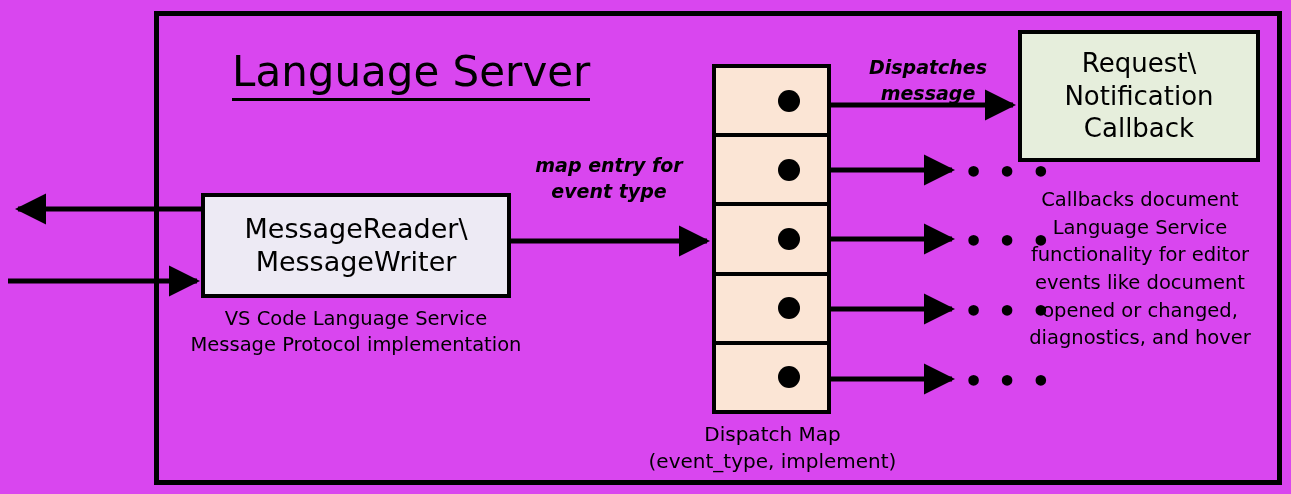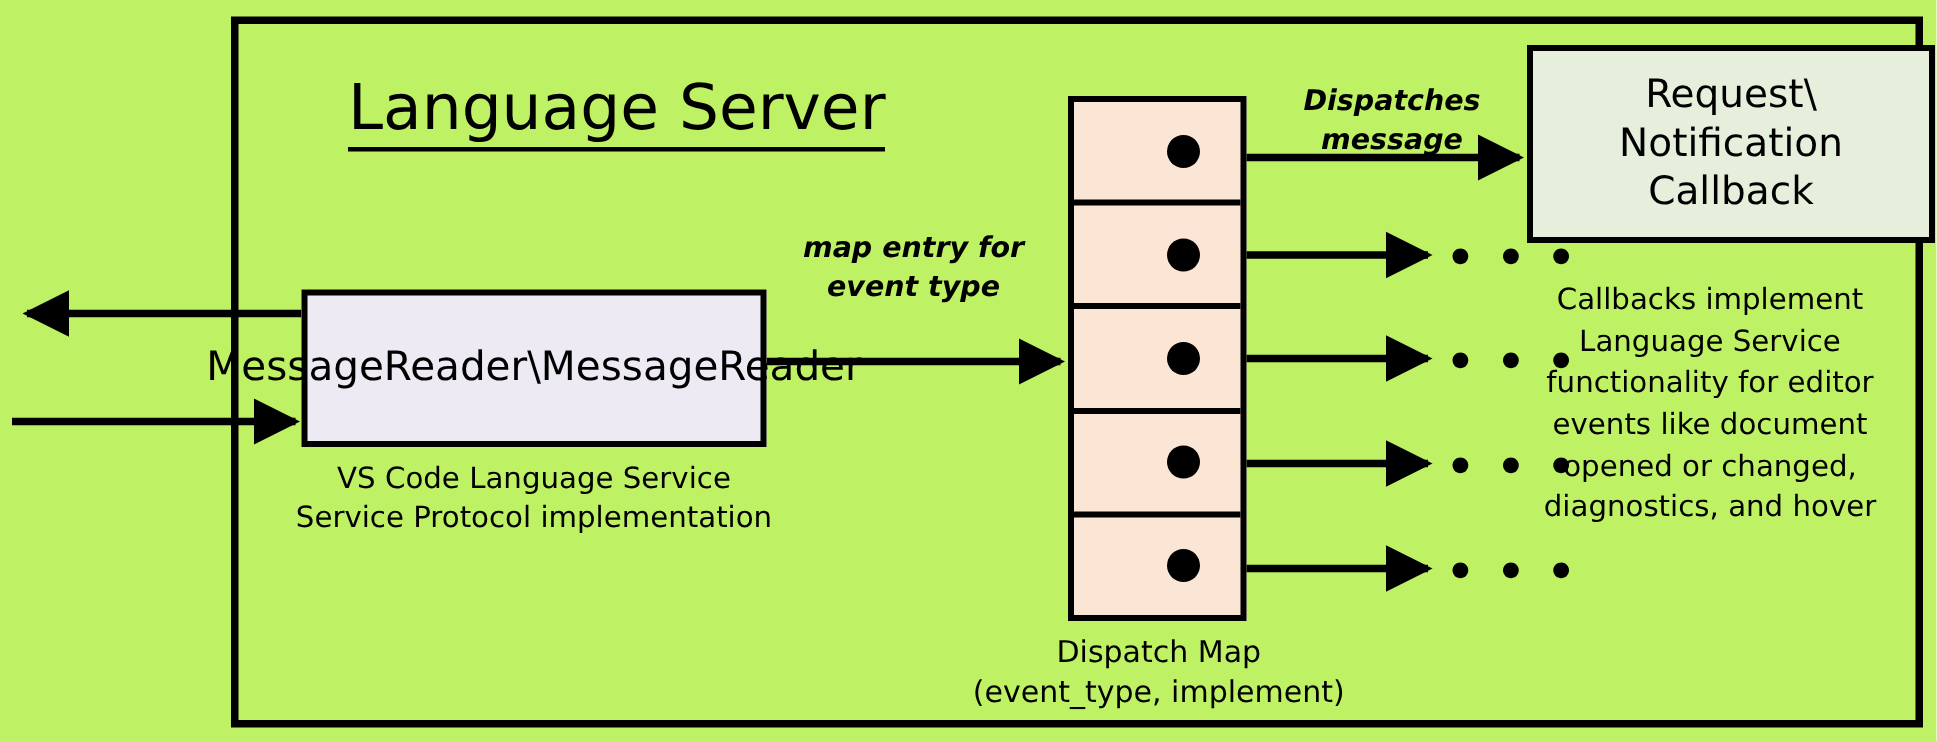--- a/index.html
+++ b/index.html
@@ -7,21 +7,21 @@
     padding: 0;
     background: #ffffff;
   }
   body {
     font-family: "DejaVu Sans", sans-serif;
   }
   #canvas {
     position: relative;
     width: 1291px;
     height: 494px;
-    background: #bef264;
+    background: #d946ef;
     overflow: hidden;
   }
   .abs { position: absolute; }
 
   
   #server-border {
     left: 154px;
     top: 11px;
     width: 1128px;
     height: 474px;
@@ -48,20 +48,21 @@
   
   #mrw-box {
     left: 201px;
     top: 193px;
     width: 310px;
     height: 105px;
     background: #EDEAF4;
     border: 4px solid #000;
     box-sizing: border-box;
     display: flex;
+    flex-direction: column;
     align-items: center;
     justify-content: center;
     font-size: 27px;
     line-height: 1.22;
     color: #000;
   }
   #mrw-caption {
     left: 186px;
     top: 306px;
     width: 340px;
@@ -148,21 +149,21 @@
     text-align: center;
     font-size: 20px;
     line-height: 1.35;
     color: #000;
   }
 
   
   #callback-box {
     left: 1018px;
     top: 30px;
-    width: 272px;
+    width: 242px;
     height: 132px;
     background: #E6EEDC;
     border: 4px solid #000;
     box-sizing: border-box;
     display: flex;
     flex-direction: column;
     align-items: center;
     justify-content: center;
     font-size: 26px;
     line-height: 1.25;
@@ -223,25 +224,25 @@
 
     <line x1="779" y1="170" x2="952" y2="170" stroke="#000" stroke-width="5" marker-end="url(#arrowhead)"></line>
     <line x1="779" y1="239" x2="952" y2="239" stroke="#000" stroke-width="5" marker-end="url(#arrowhead)"></line>
     <line x1="779" y1="309" x2="952" y2="309" stroke="#000" stroke-width="5" marker-end="url(#arrowhead)"></line>
     <line x1="779" y1="379" x2="952" y2="379" stroke="#000" stroke-width="5" marker-end="url(#arrowhead)"></line>
   </svg>
 
 
   <div id="mrw-box" class="abs">
     <div>MessageReader\</div>
-    <div>MessageReader</div>
+    <div>MessageWriter</div>
   </div>
   <div id="mrw-caption" class="abs">
     <div>VS Code Language Service</div>
-    <div>Service Protocol implementation</div>
+    <div>Message Protocol implementation</div>
   </div>
 
   <div id="lookup-label" class="abs">
     <div>map entry for</div>
     <div>event type</div>
   </div>
 
   <div id="dispatch-map" class="abs">
     <div class="cell">
       <span class="dot"></span>
@@ -273,21 +274,21 @@
   <div class="abs ellipsis" style="left:964px; top:227px;">• • •</div>
   <div class="abs ellipsis" style="left:964px; top:297px;">• • •</div>
   <div class="abs ellipsis" style="left:964px; top:367px;">• • •</div>
 
   <div id="callback-box" class="abs">
     <div>Request\</div>
     <div>Notification</div>
     <div>Callback</div>
   </div>
   <div id="callback-caption" class="abs">
-    <div>Callbacks implement</div>
+    <div>Callbacks document</div>
     <div>Language Service</div>
     <div>functionality for editor</div>
     <div>events like document</div>
     <div>opened or changed,</div>
     <div>diagnostics, and hover</div>
   </div>
 
 </div>
 
 </body></html>

